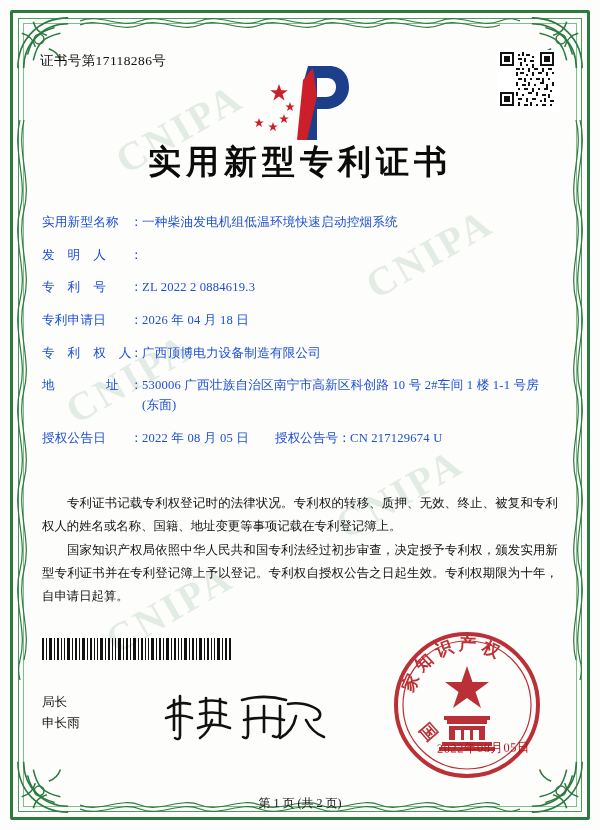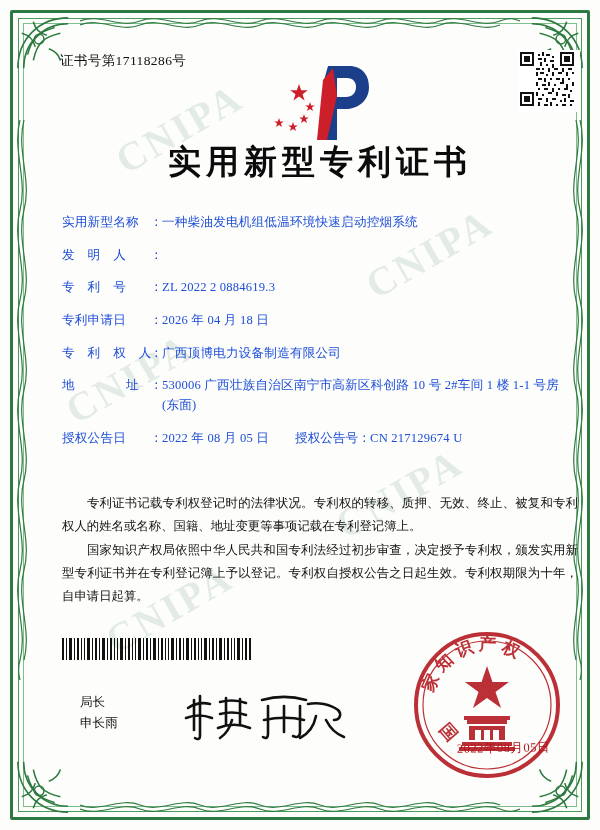--- a/index.html
+++ b/index.html
@@ -78,21 +78,20 @@
   .wm3 { left: 60px;  top: 355px; }
   .wm4 { left: 330px; top: 470px; }
   .wm5 { left: 100px; top: 585px; }
 
   
   .content {
     position: absolute;
     left: 40px; top: 40px;
     width: 520px;
     height: 750px;
-    margin-left: 20px;
   }
   .cert-no {
     position: absolute;
     left: 0; top: 12px;
     font-size: 13.5px;
     color: #111;
     letter-spacing: 0.4px;
   }
   
   .qr {
@@ -179,21 +178,21 @@
     position: absolute;
     left: 2px;
     top: 598px;
     width: 190px;
     height: 22px;
   }
 
   
   .sig-label {
     position: absolute;
-    left: 20px;
+    left: 2px;
     top: 652px;
     font-size: 12.6px;
     line-height: 1.65;
     color: #111;
   }
   .sig-hand {
     position: absolute;
     left: 120px;
     top: 650px;
     width: 170px;
@@ -586,15 +585,16 @@
         </text>
         <path id="sealArcBot" d="M 24 92 A 55 55 0 0 0 126 92" fill="none"></path>
         <text font-family="'Liberation Serif', serif" font-size="17" font-weight="bold" fill="#b3141b" letter-spacing="4">
           <textPath href="#sealArcBot" startOffset="6%">国</textPath>
         </text>
       </g>
     </svg>
 
     <div class="seal-date">2022年08月05日</div>
 
+    <div class="footer">第 1 页 (共 2 页)</div>
 
   </div>
 </div>
 
 </body></html>

